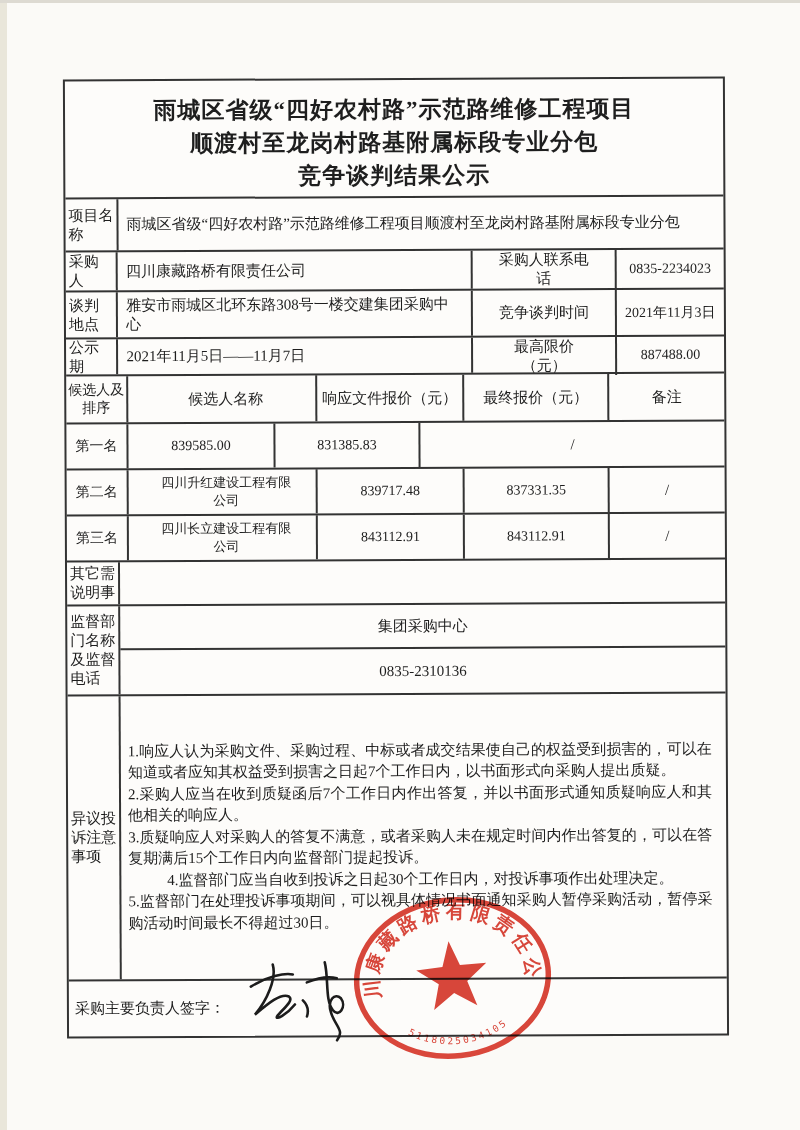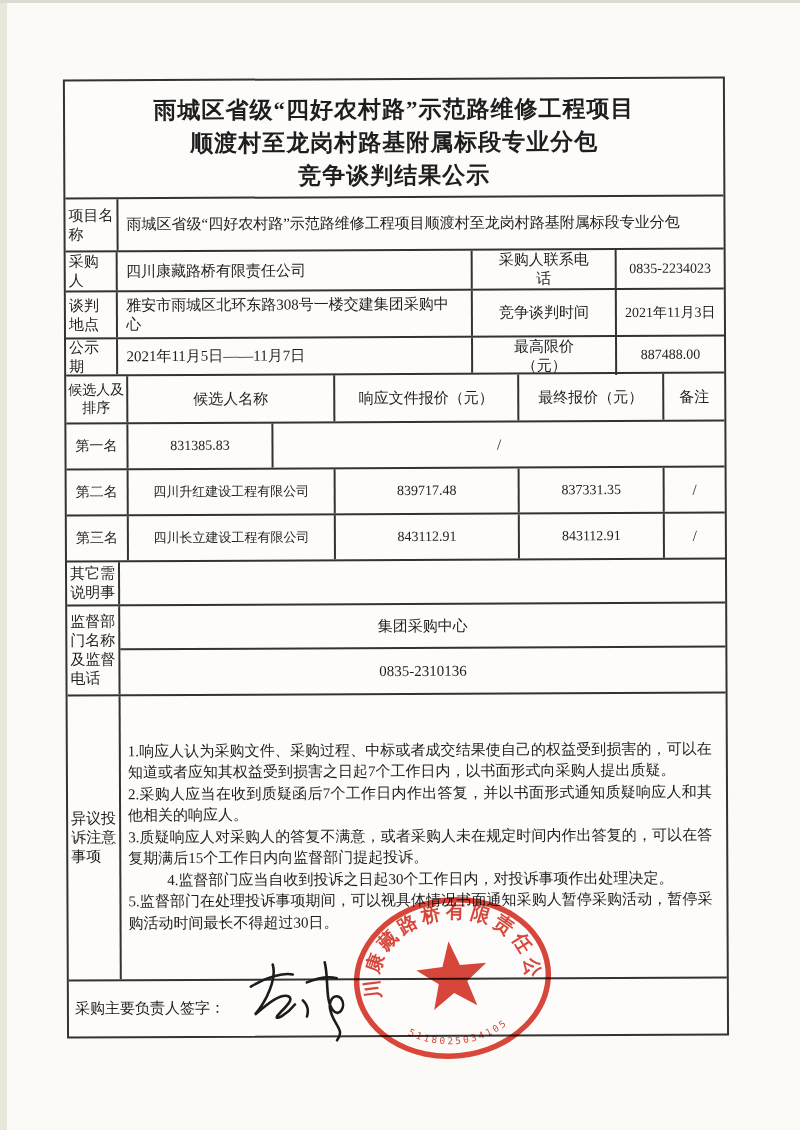--- a/index.html
+++ b/index.html
@@ -30,22 +30,22 @@
   .val { flex:1; padding:3px 8px; font-size:15px; justify-content:flex-start; }
   .rlabel { width:145px; font-size:15px; justify-content:center; text-align:center; padding:19px; }
   .rval { width:109px; font-size:14px; justify-content:center; text-align:center; padding:0; }
 
   .h-project { height:53px; }
   .h-purchaser { height:40px; }
   .h-venue { height:47px; }
   .h-publicity { height:37px; }
 
   .c1 { width:62px; font-size:14px; justify-content:center; text-align:center; padding:2px; word-break:break-all; }
-  .c2 { width:207px; font-size:13px; justify-content:center; text-align:center; padding:20px; }
-  .c3 { width:184px; font-size:14px; justify-content:center; text-align:left; padding:2px; }
+  .c2 { width:181px; font-size:13px; justify-content:center; text-align:center; padding:20px;margin-left:8px; }
+  .c3 { width:147px; font-size:14px; justify-content:center; text-align:left; padding:2px; }
   .c4 { width:145px; font-size:14px; justify-content:center; text-align:center; padding:2px; }
   .c5 { flex:1; font-size:15px; justify-content:center; text-align:center; padding:2px; }
   .h-chead { height:48px; font-weight:normal; }
   .h-chead .c2,.h-chead .c3,.h-chead .c4,.h-chead .c5 { font-size:15px; }
   .h-crow { height:46px; }
 
   .h-other { height:44px; }
 
   .sup-right { flex:1; display:flex; flex-direction:column; }
   .sup-sub { height:45px; display:flex; align-items:center; justify-content:center; font-size:15px; }
@@ -119,20 +119,21 @@
     <div class="row h-chead">
       <div class="cell c1">候选人及排序</div>
       <div class="cell c2">候选人名称</div>
       <div class="cell c3">响应文件报价（元）</div>
       <div class="cell c4">最终报价（元）</div>
       <div class="cell c5">备注</div>
     </div>
 
     <div class="row h-crow">
       <div class="cell c1">第一名</div>
+      <div class="cell c3">839585.00</div>
       <div class="cell c4">831385.83</div>
       <div class="cell c5">/</div>
     </div>
 
     <div class="row h-crow">
       <div class="cell c1">第二名</div>
       <div class="cell c2">四川升红建设工程有限公司</div>
       <div class="cell c3">839717.48</div>
       <div class="cell c4">837331.35</div>
       <div class="cell c5">/</div>

